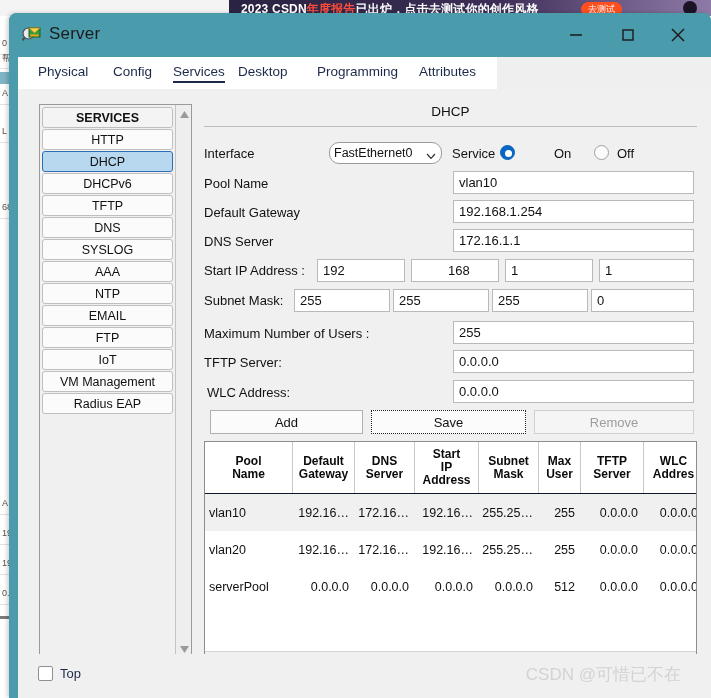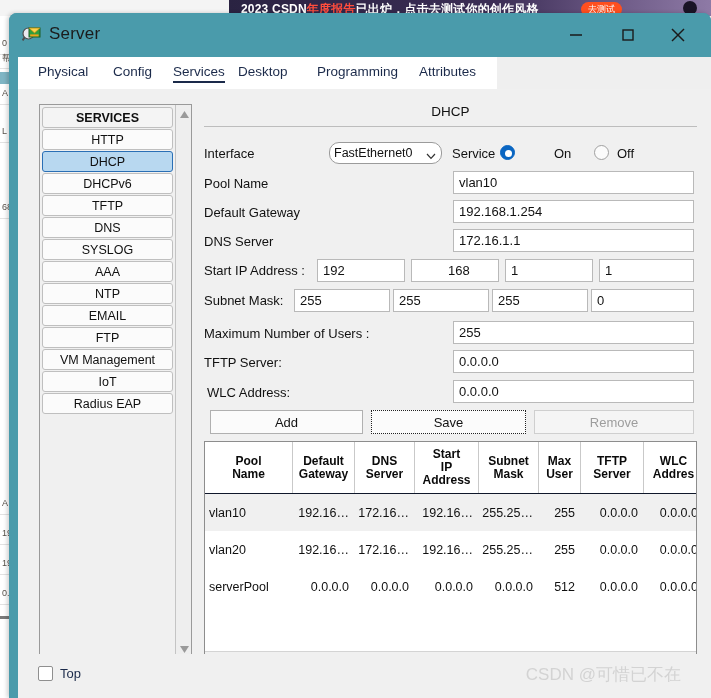--- a/index.html
+++ b/index.html
@@ -397,24 +397,24 @@
             <div class="svc-item">
               <span>NTP</span>
             </div>
             <div class="svc-item">
               <span>EMAIL</span>
             </div>
             <div class="svc-item">
               <span>FTP</span>
             </div>
             <div class="svc-item">
+              <span>IoT</span>
+            </div>
+            <div class="svc-item">
               <span>VM Management</span>
-            </div>
-            <div class="svc-item">
-              <span>IoT</span>
             </div>
             <div class="svc-item">
               <span>Radius EAP</span>
             </div>
           </div>
         <div class="svc-scroll">
           <div class="sb-arrow up">
             <svg width="9" height="7" viewBox="0 0 9 7">
                 <polygon points="4.5,0 9,7 0,7" fill="#9a9a9a"></polygon>
               </svg>

